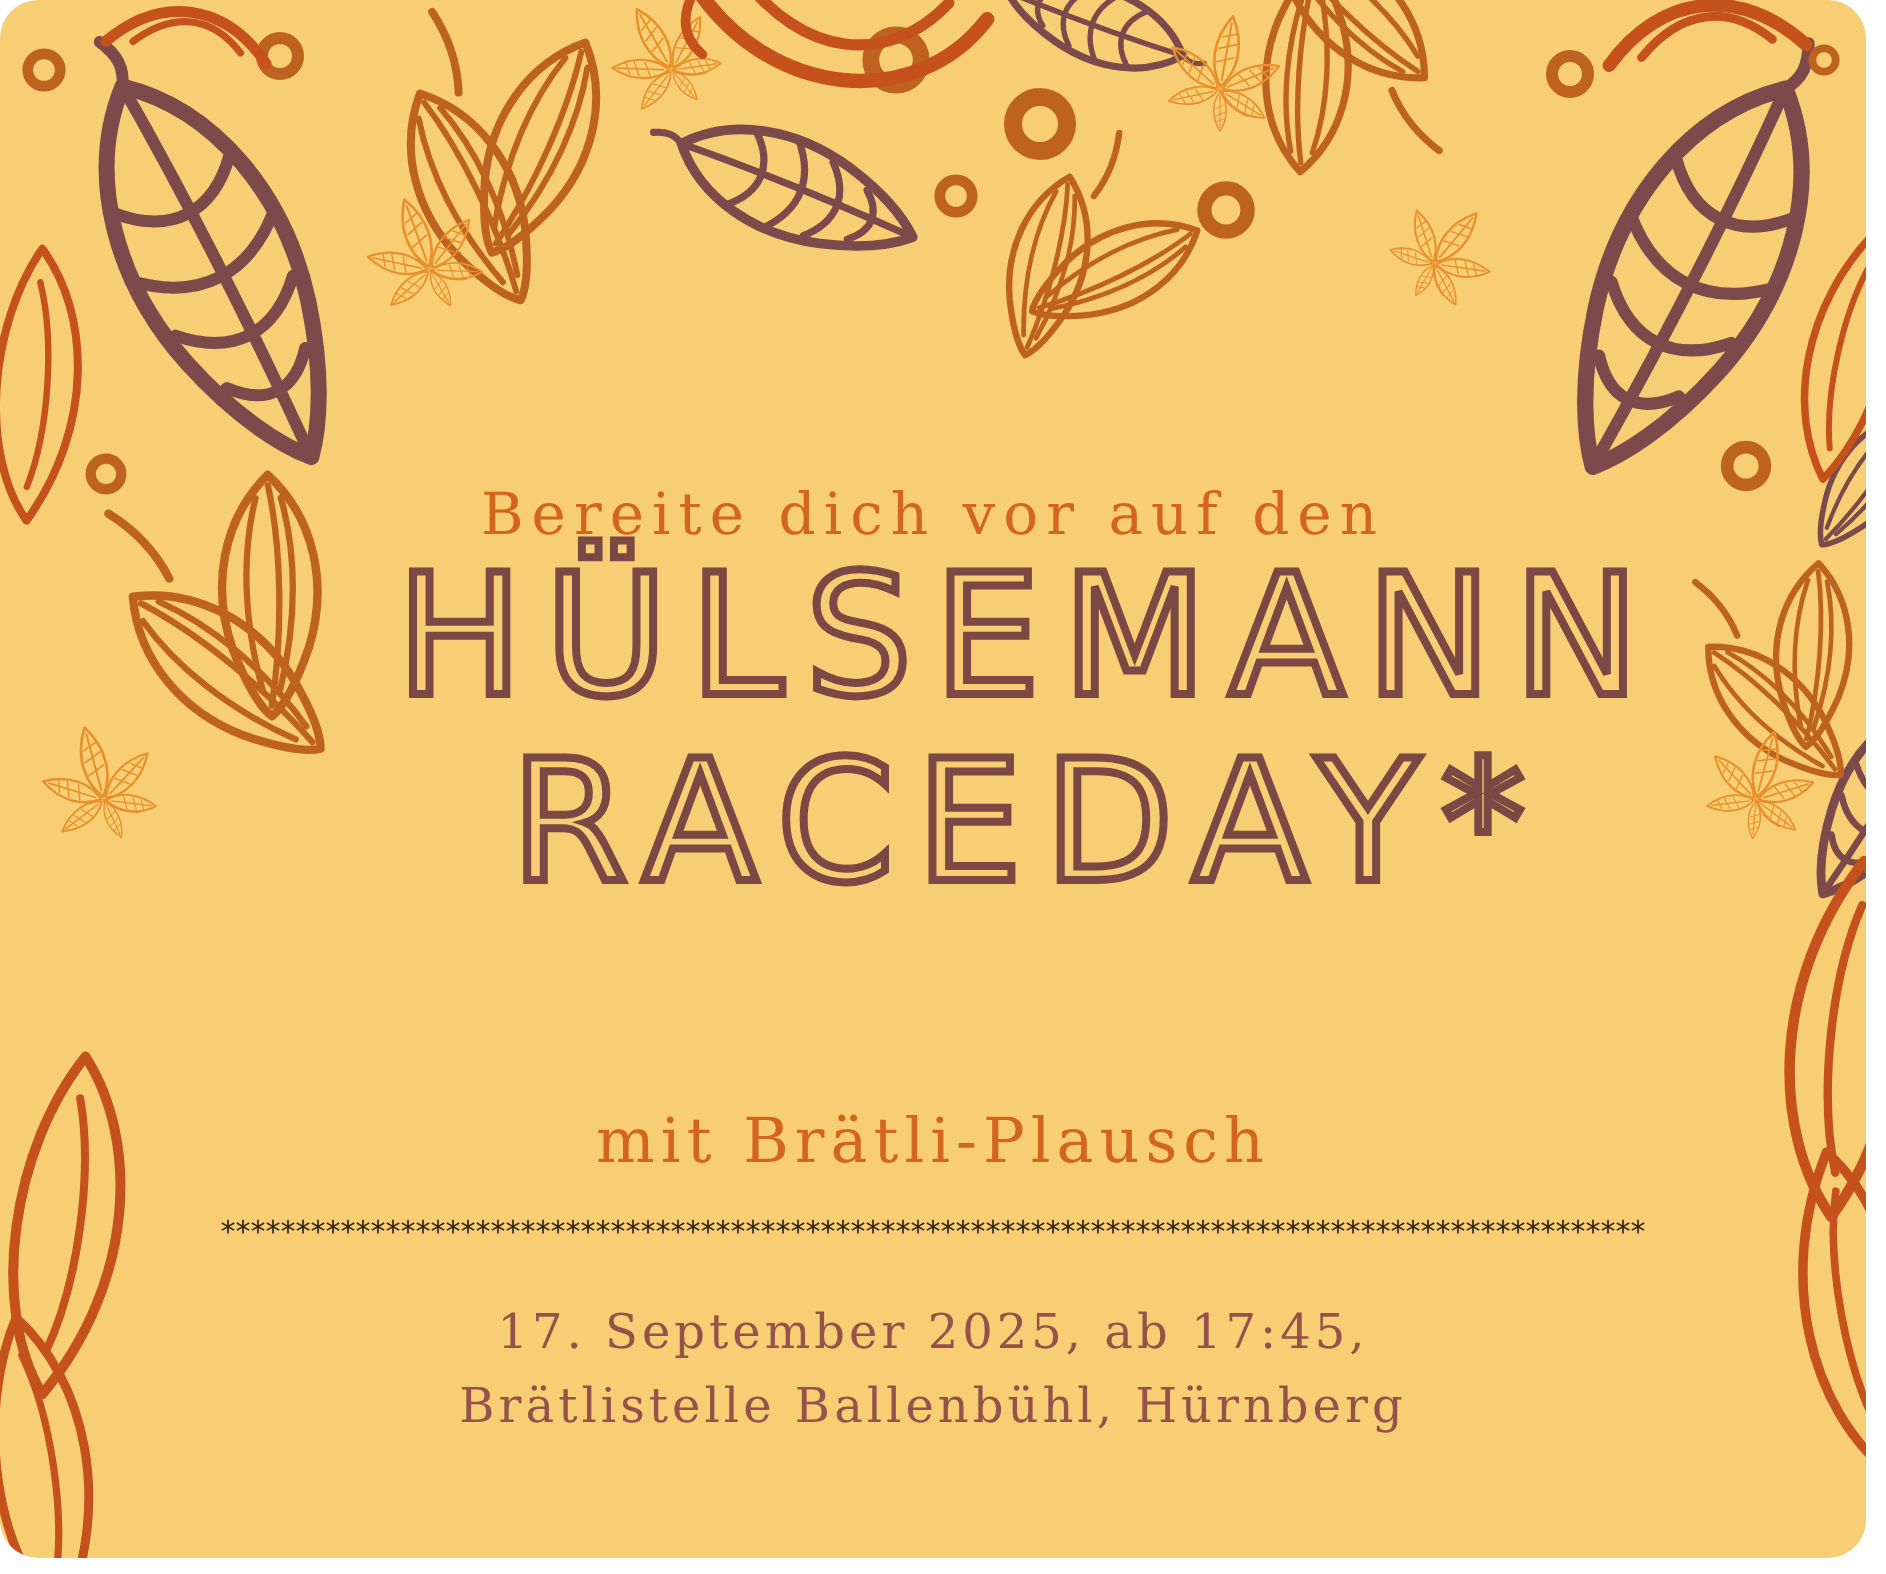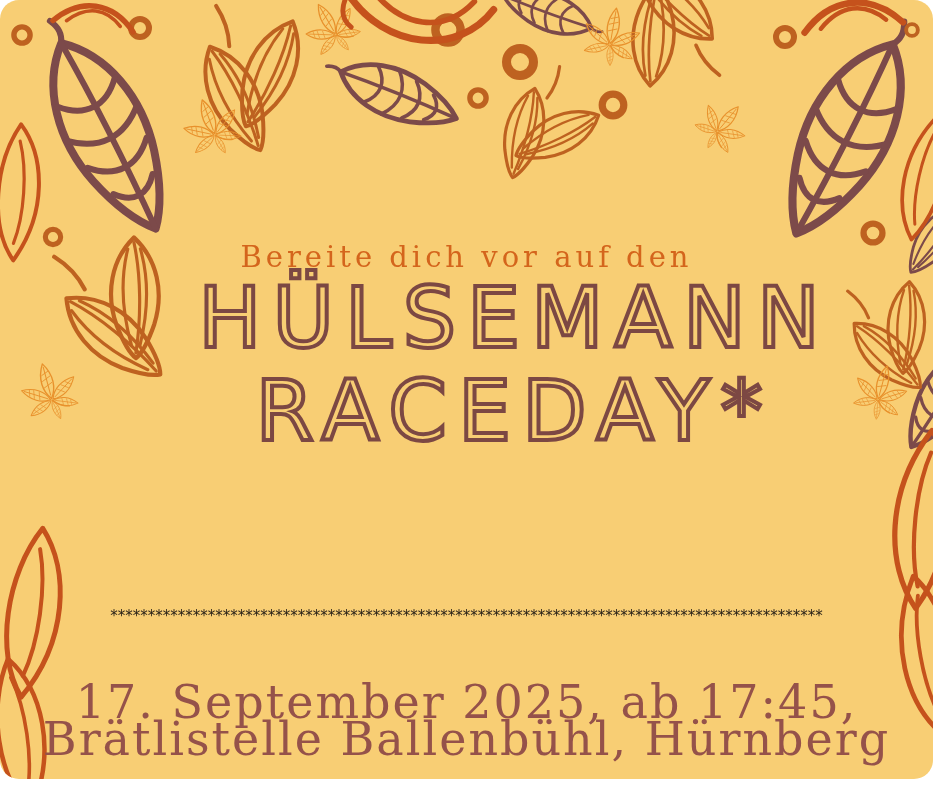--- a/index.html
+++ b/index.html
@@ -53,22 +53,22 @@
     font-size:31px; letter-spacing:3px;
     color: var(--tagline-orange, #D4651C);
   }
   .divider {
     top:607px;
     font-family:"DejaVu Sans", sans-serif;
     font-size:15px; letter-spacing:0px;
     color: var(--divider-dark, #2B2318);
   }
   .date {
-    top:684px;
-    font-size:46px; line-height:37px; letter-spacing:2px;
+    top:648px;
+    font-size:24px; line-height:37px; letter-spacing:2px;
     color: var(--date-brown, #95524A);
   }
 </style>
 </head>
 <body>
 
 <div class="flyer">
 
   <svg id="decor" width="933" height="779" viewBox="0 0 933 779" xmlns="http://www.w3.org/2000/svg">
     <defs>
@@ -174,20 +174,21 @@
   <div class="txt tagline">Bereite dich vor auf den</div>
 
   <div class="txt title">
     <div>HÜLSEMANN</div>
     <div>RACEDAY*</div>
   </div>
 
   <div class="txt footnote">
   </div>
 
+  <div class="txt subtitle">mit Brätli-Plausch</div>
 
   <div class="txt divider">***********************************************************************************************</div>
 
   <div class="txt date">
     <div>17. September 2025, ab 17:45,</div>
     <div>Brätlistelle Ballenbühl, Hürnberg</div>
   </div>
 
 </div>
 

